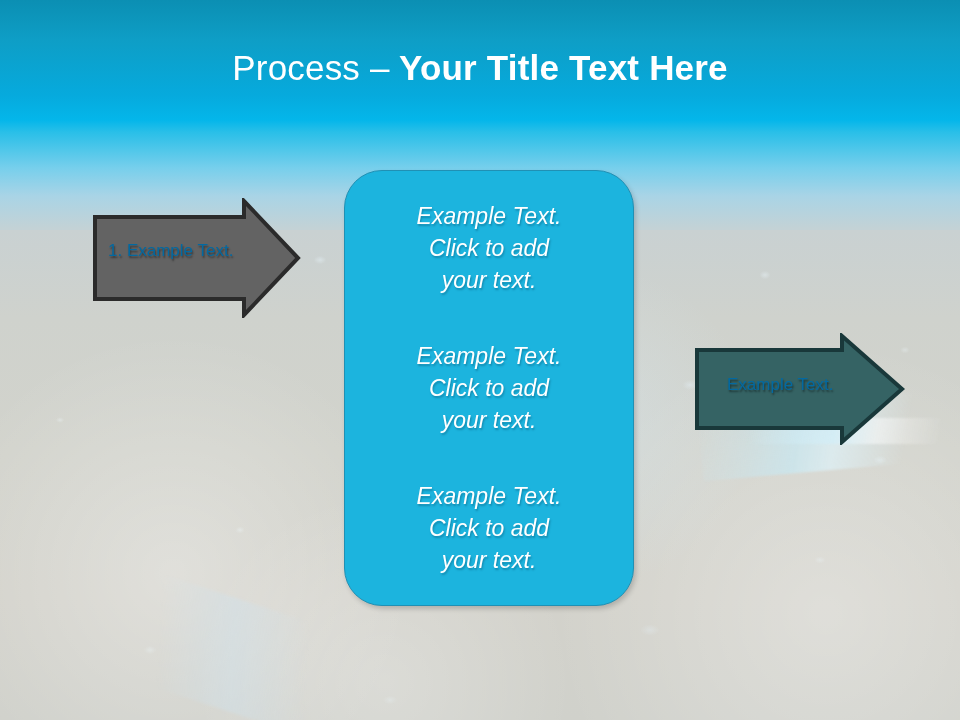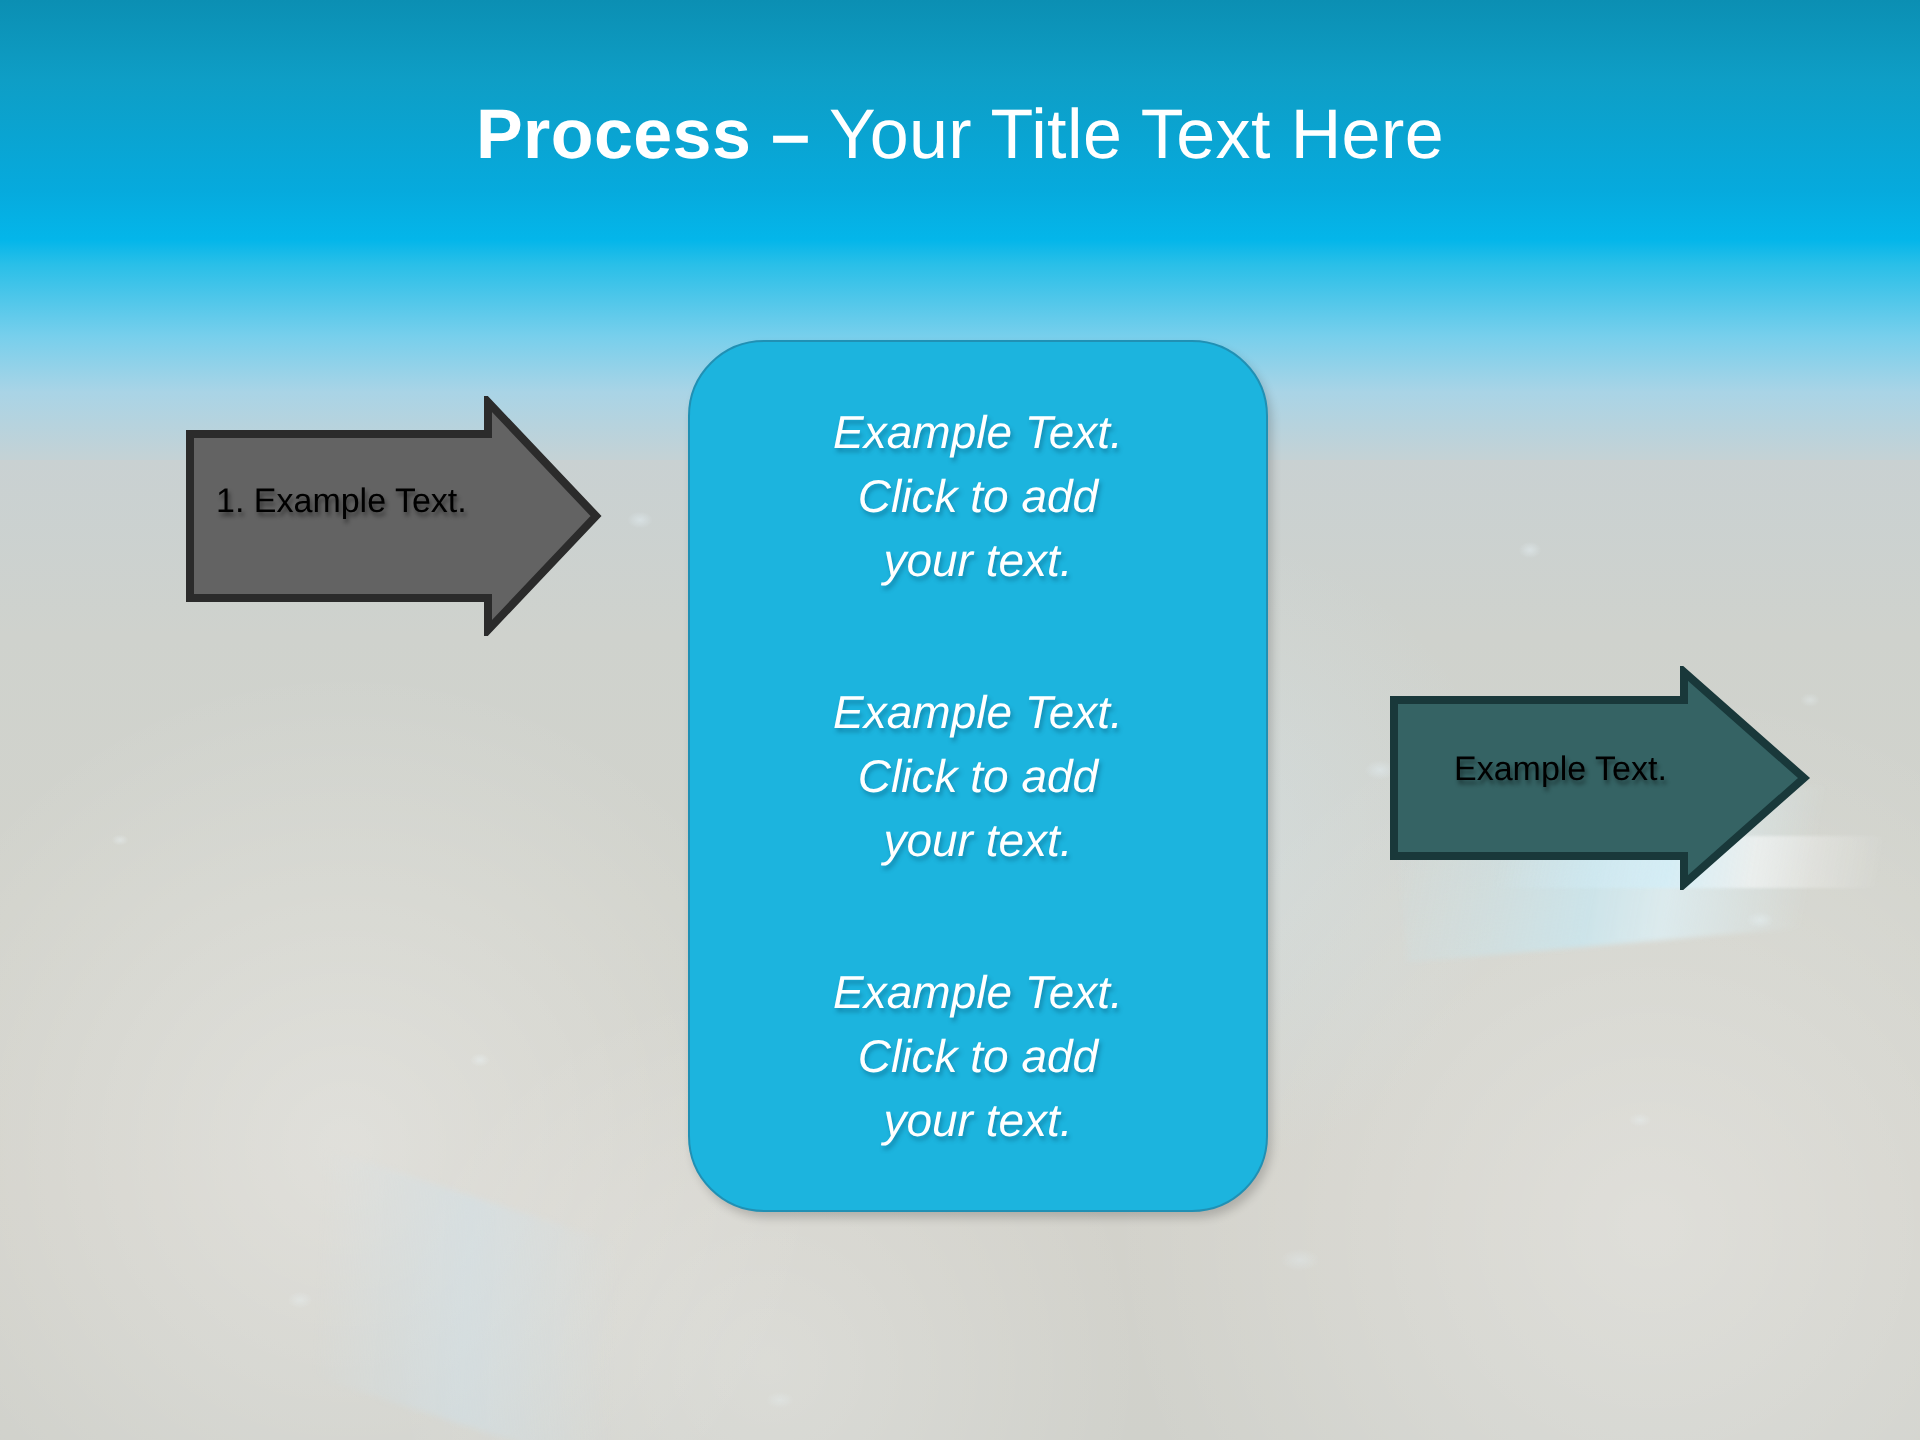--- a/index.html
+++ b/index.html
@@ -106,22 +106,22 @@
     left: 0;
     top: 46px;
     width: 960px;
     text-align: center;
     color: #ffffff;
     font-size: 35px;
     line-height: 44px;
     letter-spacing: 0.2px;
     white-space: nowrap;
   }
-  .title .strong { font-weight: bold; }
-  .title .light  { font-weight: normal; }
+  .title .strong { font-weight: normal; }
+  .title .light  { font-weight: bold; }
 
   
   .center-panel {
     position: absolute;
     left: 344px;
     top: 170px;
     width: 290px;
     height: 436px;
     box-sizing: border-box;
     background: #1cb4de;
@@ -145,21 +145,21 @@
     white-space: pre-line;
   }
 
   
   .arrow {
     position: absolute;
   }
   .arrow svg { display: block; }
   .arrow-label {
     position: absolute;
-    color: #000000;
+    color: #0369a1;
     font-size: 17px;
     line-height: 22px;
     white-space: nowrap;
     text-shadow: 1px 2px 2px rgba(0,0,0,0.45);
     pointer-events: none;
   }
 
   
   .arrow-gray      { left: 92px; }
   .arrow-gray-1    { top: 198px; }

